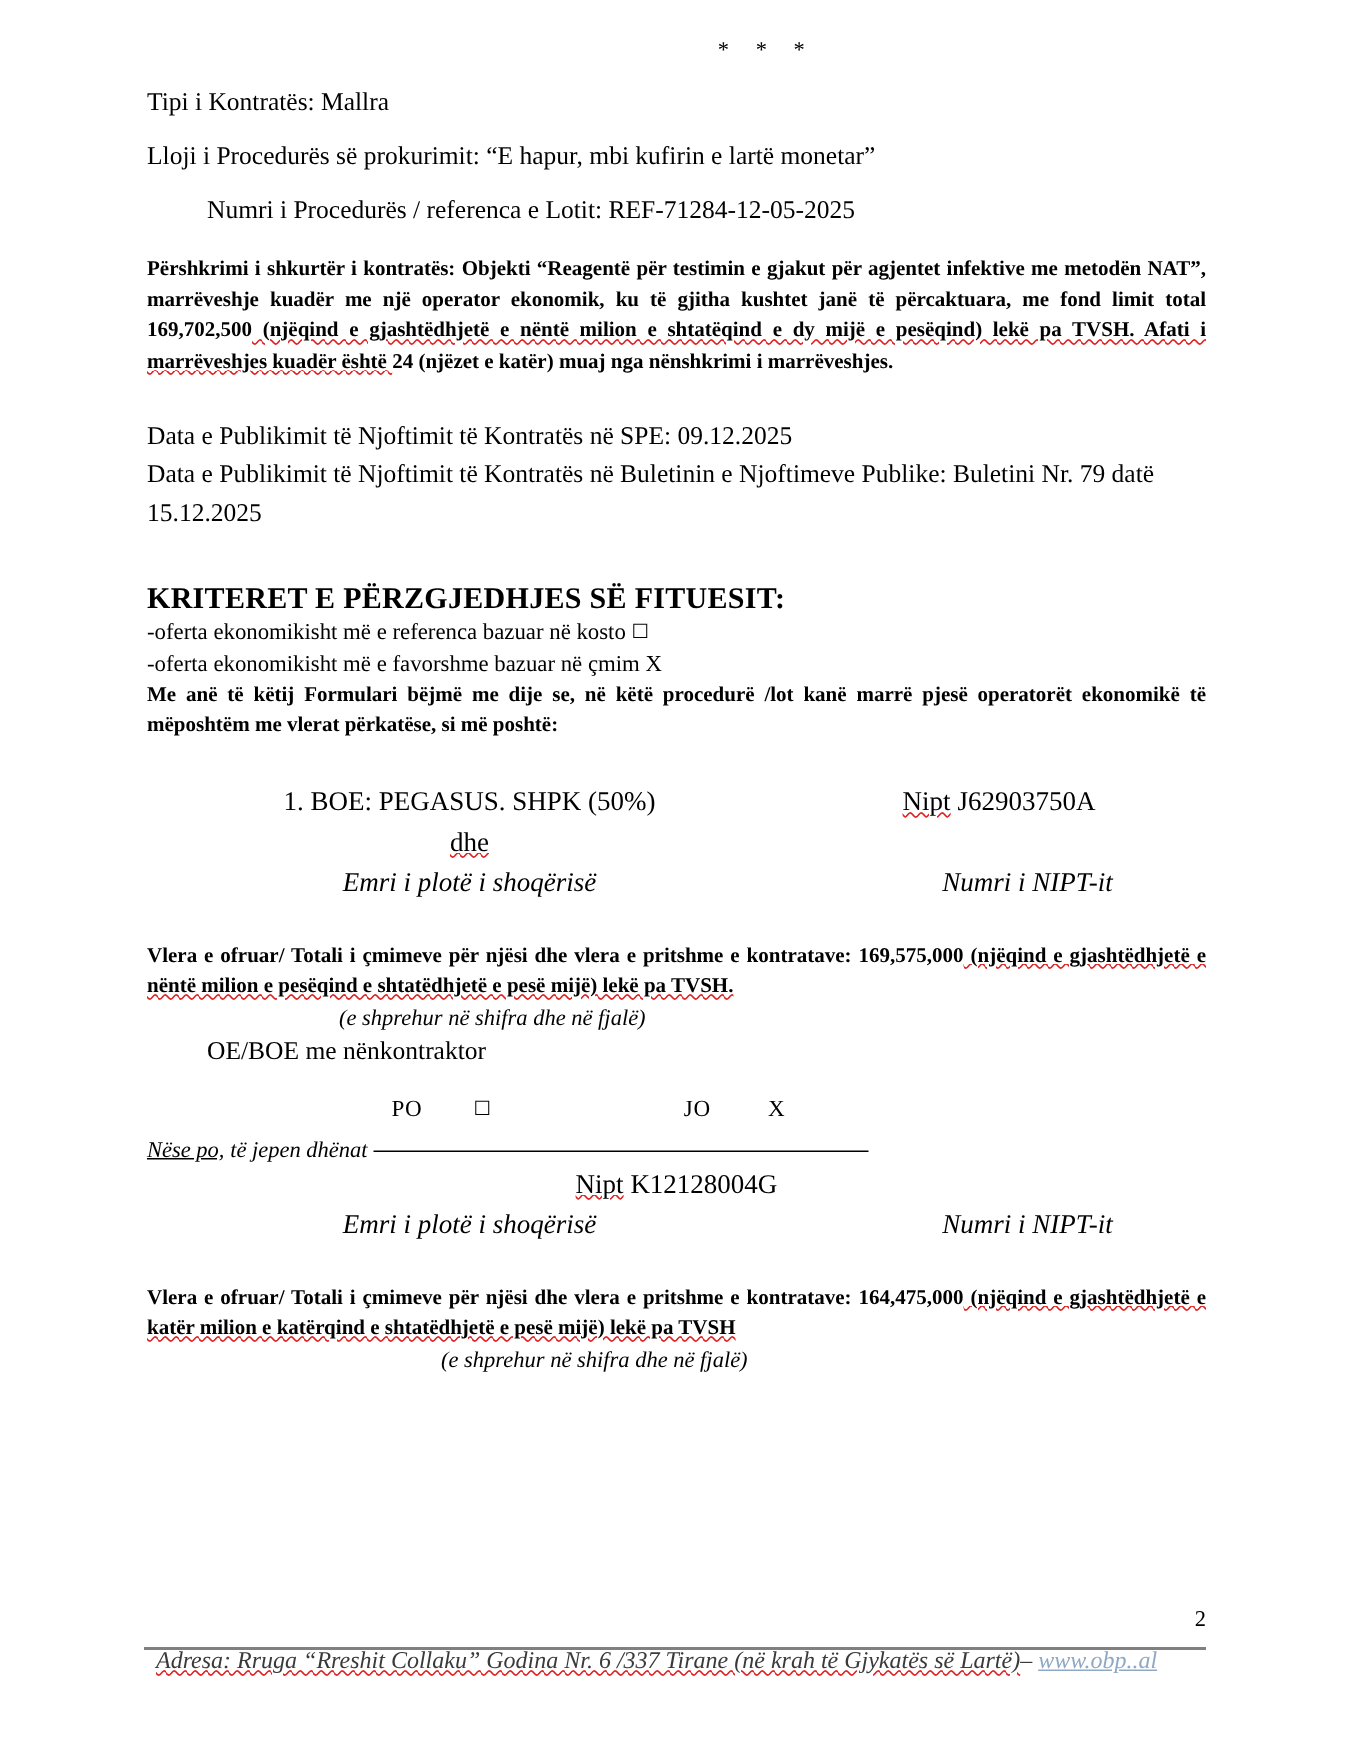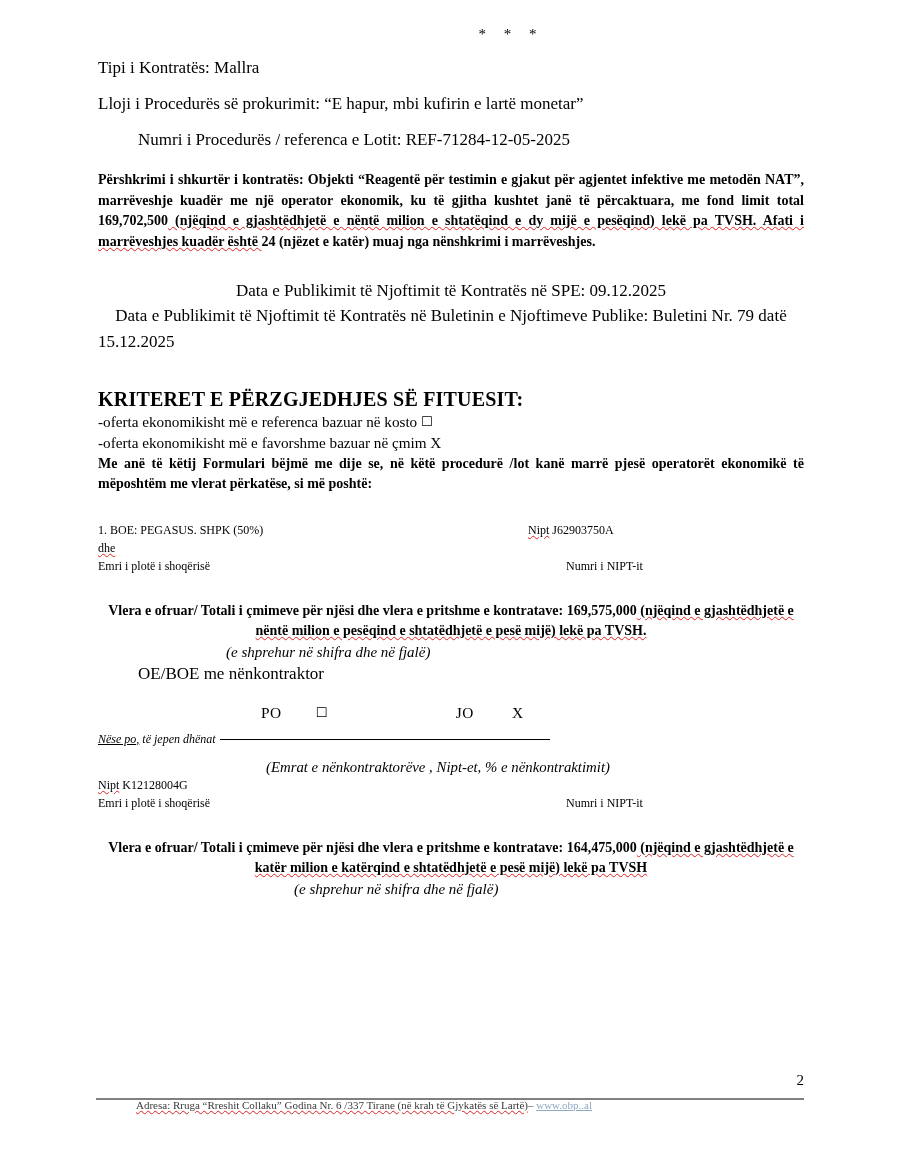--- a/index.html
+++ b/index.html
@@ -42,21 +42,21 @@
     line-height: 1.48;
     margin: 0 0 11px 0;
   }
   .para {
     font-size: 14px;
     line-height: 1.46;
     margin: 0 0 11px 0;
     text-align: justify;
     font-weight: bold;
   }
-  .tight { margin-bottom: 0; text-align: center; }
+  .tight { margin-bottom: 0; }
   .gap-md { margin-bottom: 18px; margin-left: 40px; }
   .gap-lg { margin-bottom: 26px; }
   .gap-xl { margin-bottom: 34px; }
 
   .heading {
     font-size: 20px;
     font-weight: bold;
     margin: 0 0 0 0;
     letter-spacing: 0.2px;
   }
@@ -77,26 +77,27 @@
   .sp {
     text-decoration: underline;
     text-decoration-color: #e02020;
     text-decoration-style: wavy;
     text-decoration-thickness: 1px;
     text-underline-offset: 1px;
   }
 
   .row {
     display: flex;
-    font-size: 12px;
+    font-size: 18px;
     line-height: 1.5;
+    text-align: center;
   }
   .row .left { width: 430px; flex: 0 0 430px; }
   .row .right { flex: 1; }
-  .ital { }
+  .ital { font-style: italic; }
 
   .spaced { letter-spacing: 2.2px; }
 
   .center-note {
     font-style: italic;
     font-size: 15px;
     margin: 2px 0 0 0;
     padding-left: 128px;
   }
   .center-note2 {
@@ -116,21 +117,21 @@
     font-size: 15.4px;
     margin: 0;
     padding-left: 163px;
     letter-spacing: 0.5px;
   }
   .povrow .gap1 { display: inline-block; width: 34px; }
   .povrow .gap2 { display: inline-block; width: 128px; }
   .povrow .gap3 { display: inline-block; width: 38px; }
 
   .nese {
-    font-size: 12px;
+    font-size: 15px;
     font-style: italic;
     margin: 10px 0 0 0;
     white-space: nowrap;
   }
   .nese .u { text-decoration: underline; }
   .blankline {
     display: inline-block;
     width: 330px;
     border-bottom: 1.5px solid #000;
     vertical-align: 3px;
@@ -147,24 +148,25 @@
   .footrule {
     position: absolute;
     left: 96px;
     top: 1098px;
     width: 708px;
     height: 2px;
     background: #808080;
   }
   .footer-text {
     position: absolute;
-    left: 136px;
+    left: 104px;
     top: 1099px;
     width: 700px;
-    font-size: 11px;
+    font-style: italic;
+    font-size: 16px;
     color: #3a3a3a;
     white-space: nowrap;
   }
   .footer-text .lnk {
     color: #8fa9c4;
     text-decoration: underline;
   }
 </style>
 </head>
 <body>
@@ -218,21 +220,20 @@
     <p class="para tight"><span>Vlera  e ofruar/ Totali i çmimeve për njësi dhe vlera e pritshme e kontratave: </span><span>169,575,000</span><span class="sp"> (njëqind e gjashtëdhjetë e nëntë milion e pesëqind  e shtatëdhjetë e pesë mijë) lekë pa TVSH.</span></p>
 
     <p class="center-note gap-lg">(e shprehur në shifra dhe në fjalë)</p>
 
     <p class="line gap-md">OE/BOE me nënkontraktor</p>
 
     <p class="povrow"><span>PO</span><span class="gap1"></span><span class="box">☐</span><span class="gap2"></span><span>JO</span><span class="gap3"></span><span>X</span></p>
 
     <p class="nese"><span class="u sp">Nëse po,</span><span> të jepen dhënat</span><span class="blankline"></span></p>
 
-    <p class="center-note2 gap-xl" style="margin-top:12px">(Emrat e nënkontraktorëve , Nipt-et, % e nënkontraktimit)</p>
 
     <div class="row">
       <div class="right"><span class="sp">Nipt</span> <span>K12128004G</span></div>
     </div>
 
     <div class="row gap-lg">
       <div class="left ital">Emri i plotë i shoqërisë</div>
       <div class="right ital"><span style="padding-left:38px">Numri i NIPT-it</span></div>
     </div>
 

